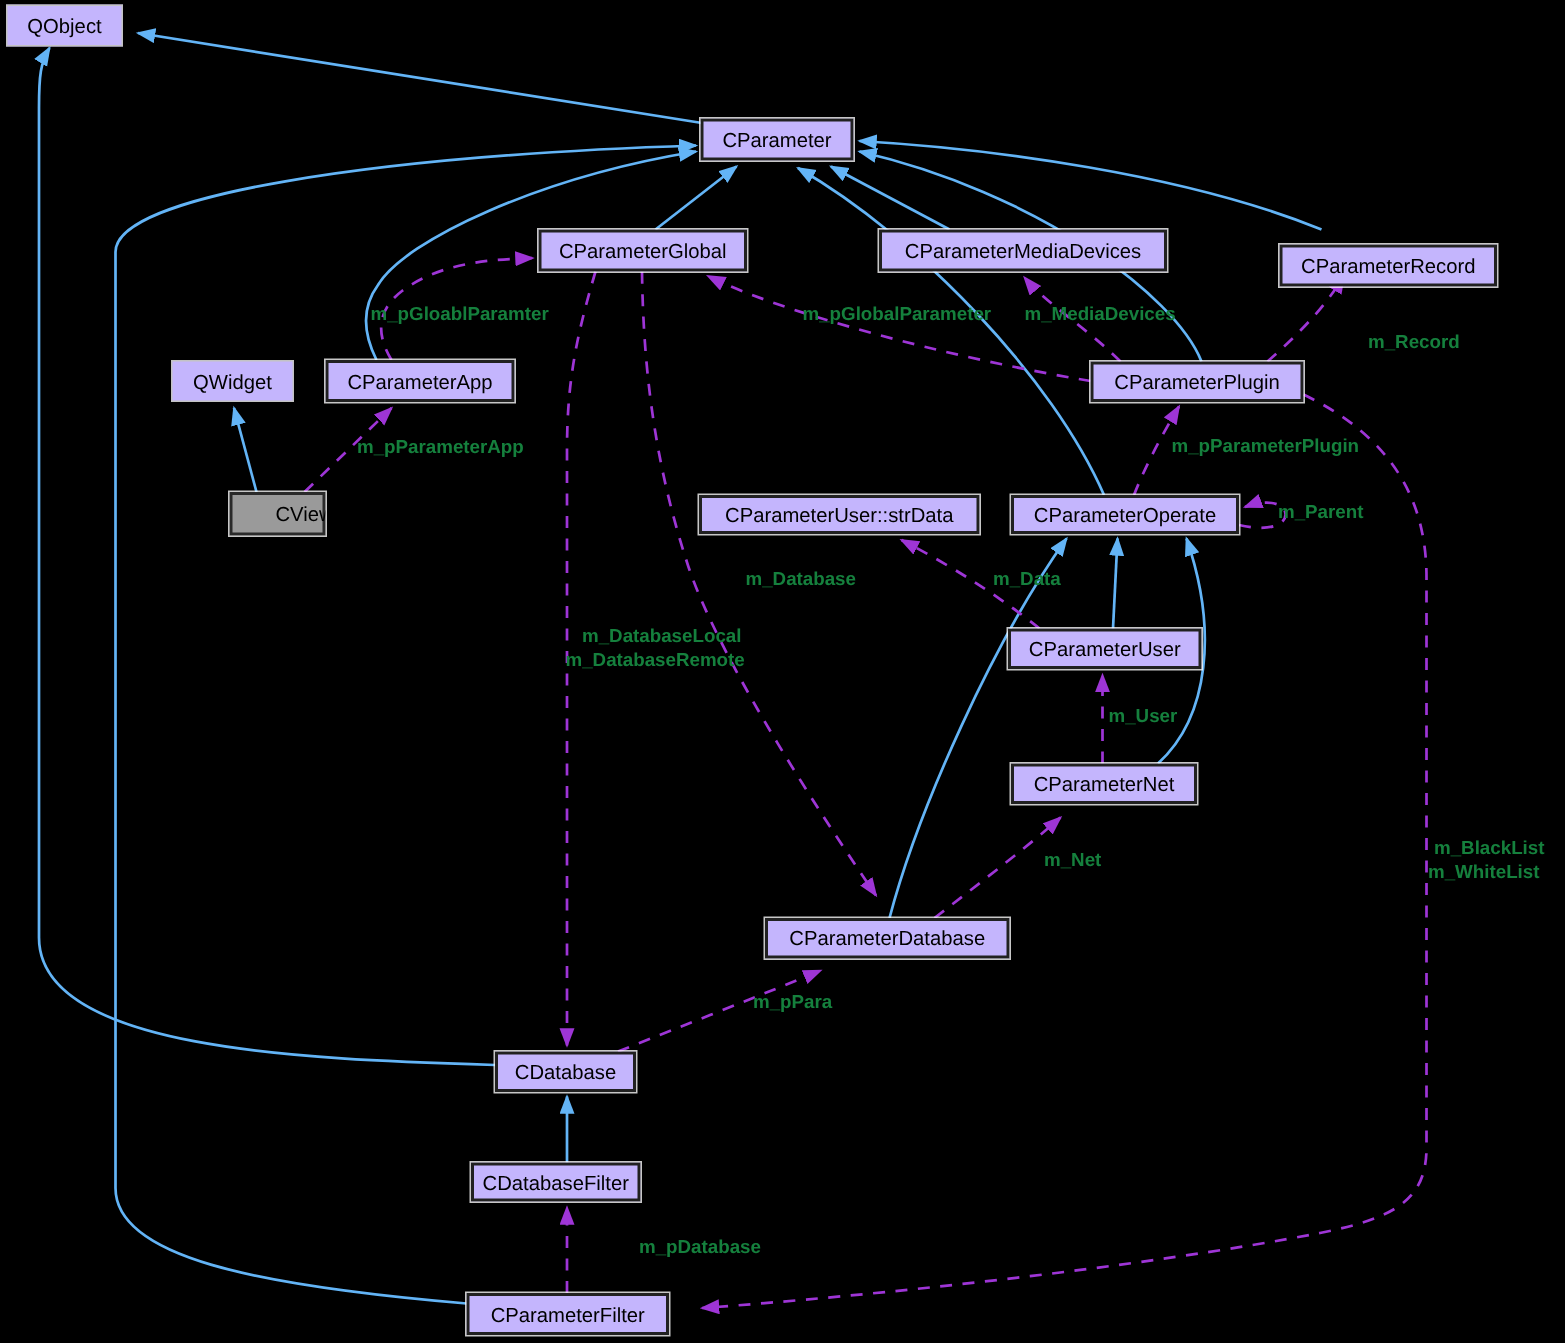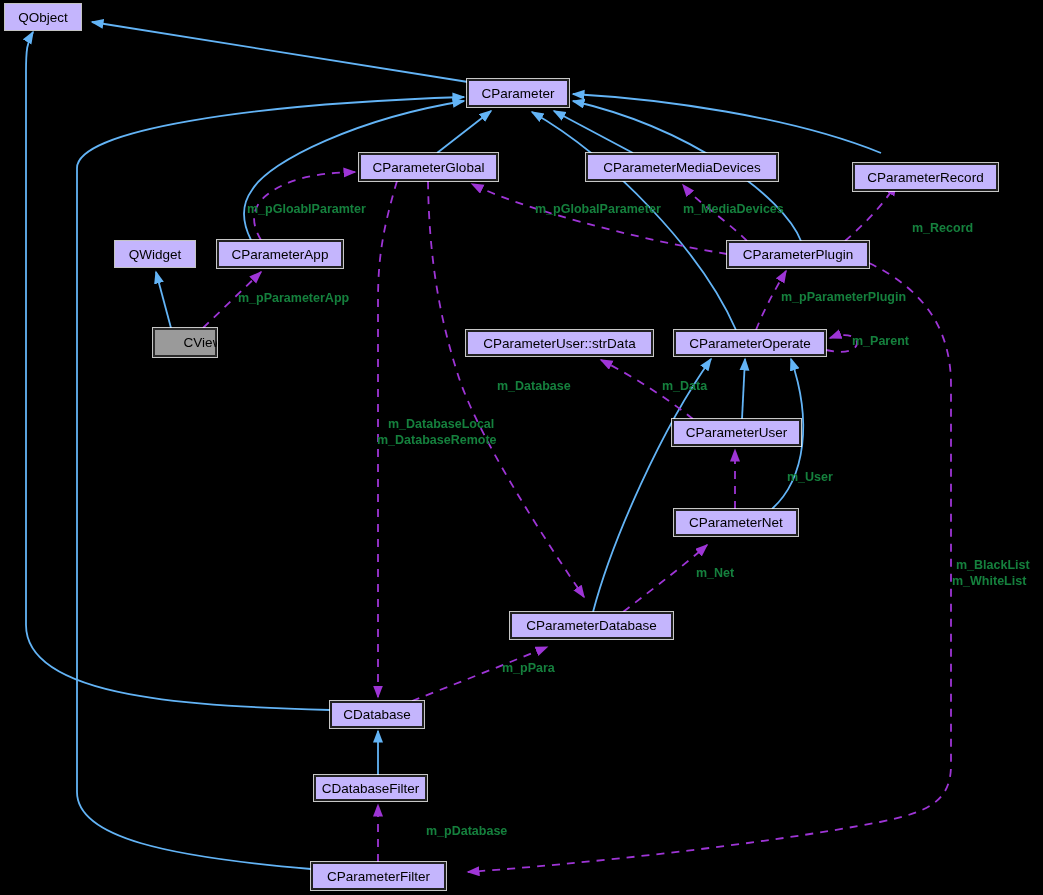--- a/index.html
+++ b/index.html
@@ -80,21 +80,21 @@
     </div>
   <div id="edge-labels">
       <div class="edge-label" style="left: 238px; top: 291px;">m_pParameterApp</div>
       <div class="edge-label" style="left: 247px; top: 202px;">m_pGloablParamter</div>
       <div class="edge-label" style="left: 535px; top: 202px;">m_pGlobalParameter</div>
       <div class="edge-label" style="left: 683px; top: 202px;">m_MediaDevices</div>
       <div class="edge-label" style="left: 912px; top: 203px; margin-top: 18px;">m_Record</div>
       <div class="edge-label" style="left: 781px; top: 290px;">m_pParameterPlugin</div>
       <div class="edge-label" style="left: 852px; top: 334px;">m_Parent</div>
       <div class="edge-label" style="left: 662px; top: 379px;">m_Data</div>
-      <div class="edge-label" style="left: 739px; top: 470px; margin-left: 48px;">m_User</div>
+      <div class="edge-label" style="left: 739px; top: 470px;">m_User</div>
       <div class="edge-label" style="left: 696px; top: 566px;">m_Net</div>
       <div class="edge-label" style="left: 502px; top: 661px;">m_pPara</div>
       <div class="edge-label" style="left: 381px; top: 824px; margin-left: 45px;">m_pDatabase</div>
       <div class="edge-label" style="left: 388px; top: 417px;">m_DatabaseLocal</div>
       <div class="edge-label" style="left: 377px; top: 433px;">m_DatabaseRemote</div>
       <div class="edge-label" style="left: 497px; top: 379px;">m_Database</div>
       <div class="edge-label" style="left: 956px; top: 558px;">m_BlackList</div>
       <div class="edge-label" style="left: 952px; top: 574px;">m_WhiteList</div>
     </div>
 </div>

